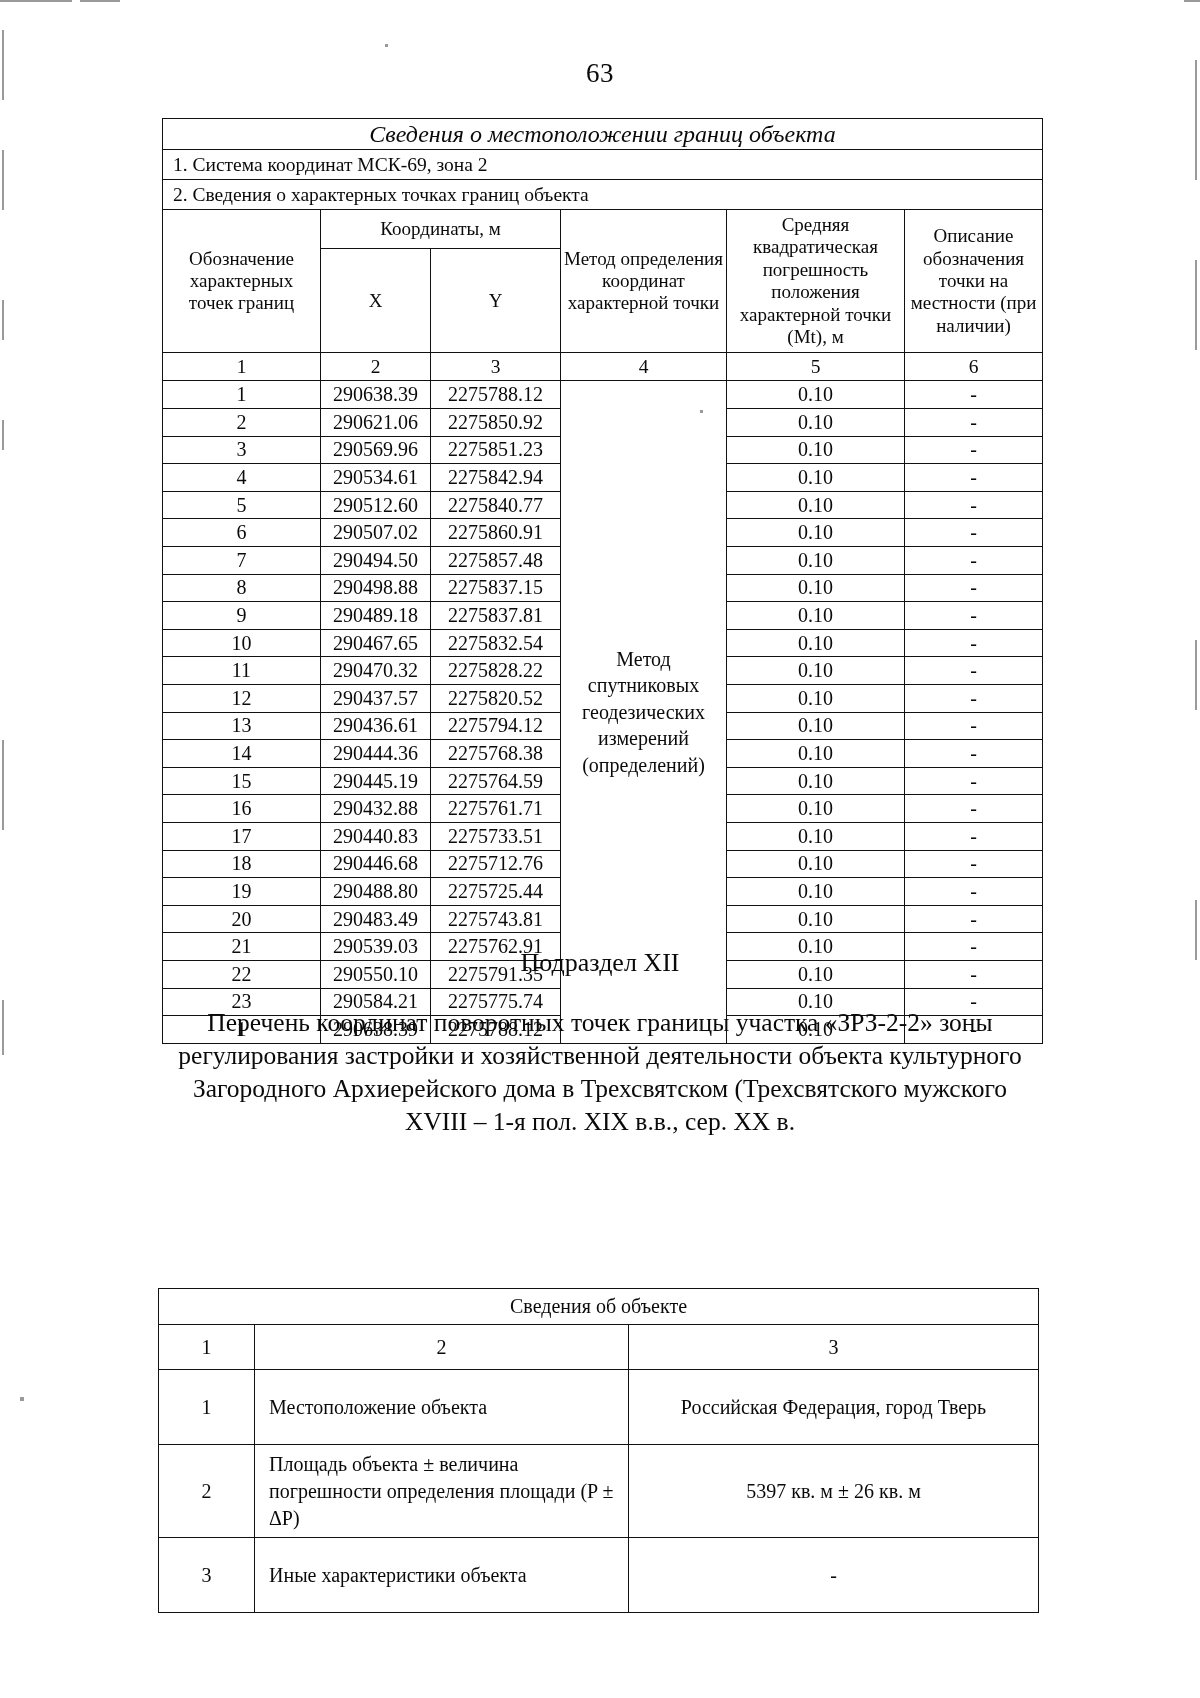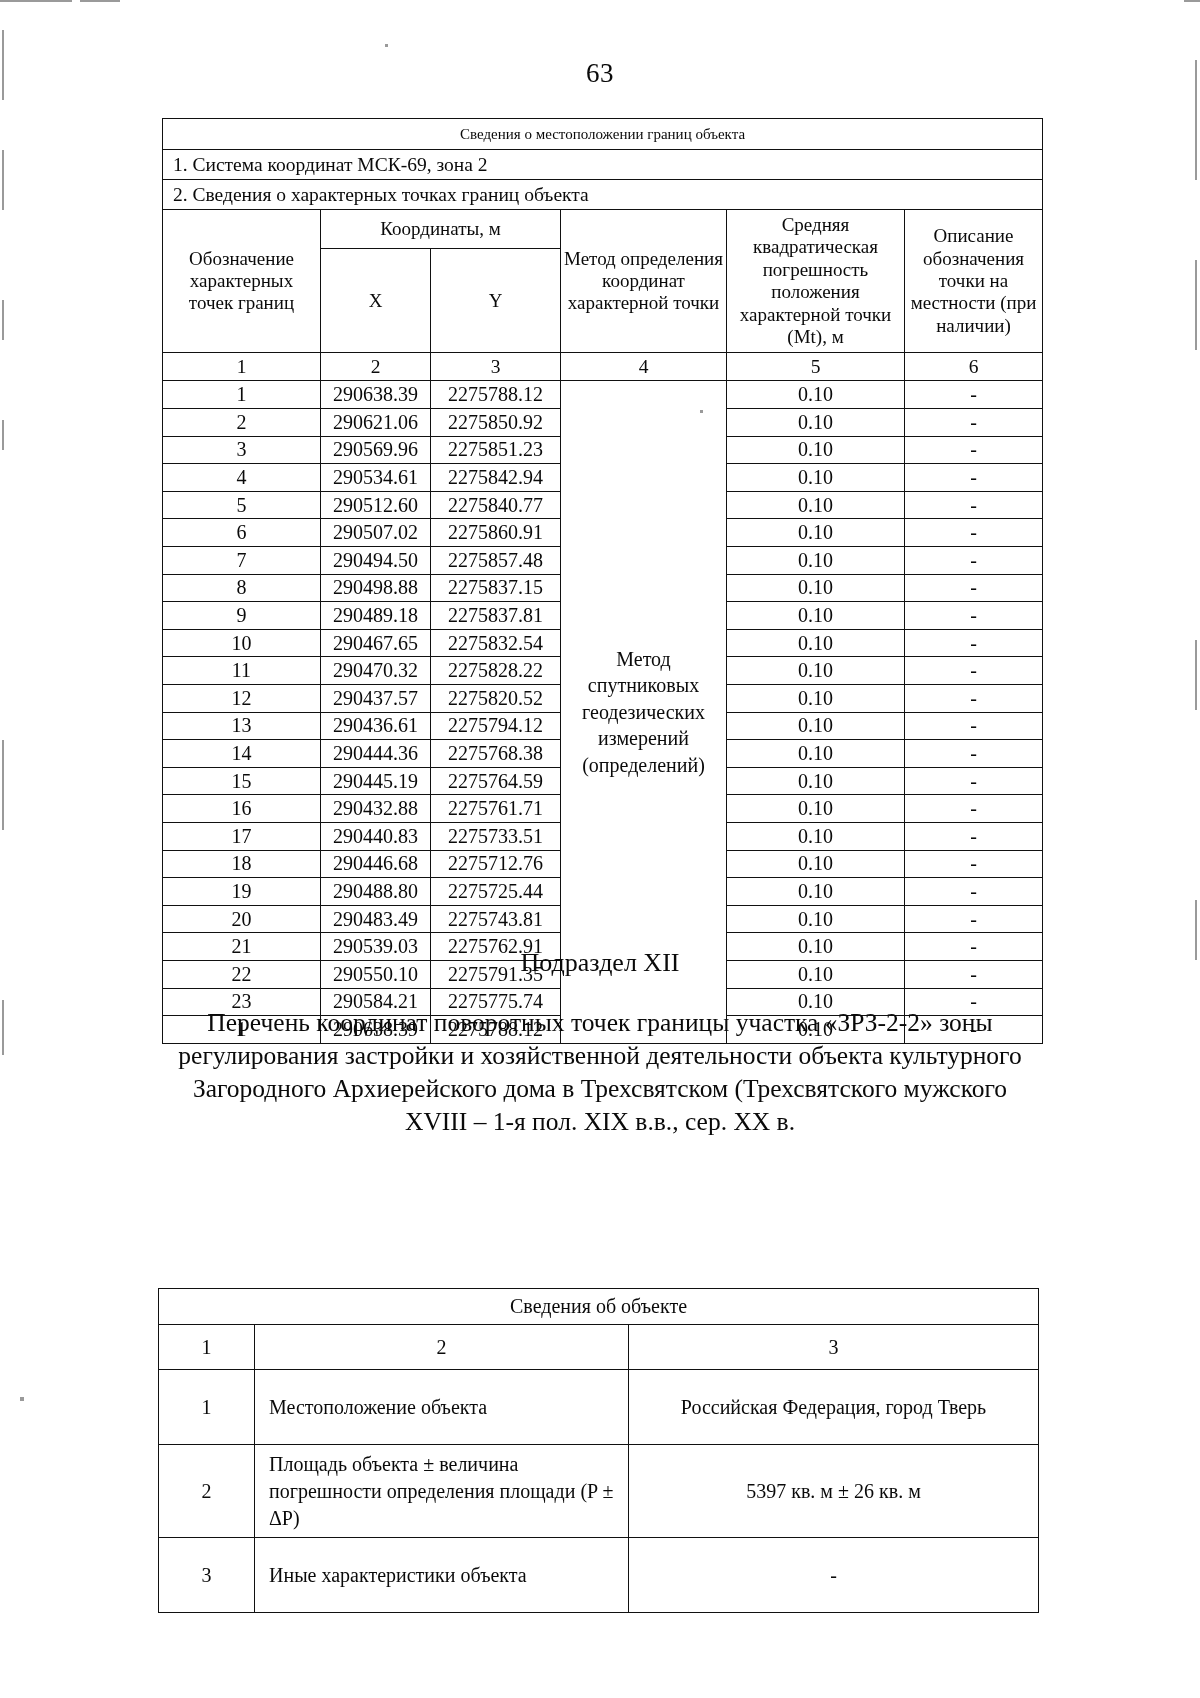--- a/index.html
+++ b/index.html
@@ -69,21 +69,21 @@
     font-weight: normal;
   }
 
   #coords-table {
     position: absolute;
     left: 162px;
     top: 118px;
     width: 880px;
   }
   #coords-table td { height: 26px; }
-  .t1-title-cell { height: 30px !important; font-size: 15px; }
+  .t1-title-cell { height: 30px !important; font-size: 24px; font-style: italic; }
   .t1-note-cell {
     text-align: left !important;
     padding-left: 10px !important;
     height: 29px !important;
   }
   .t1-head {
     font-size: 19px;
     line-height: 1.18;
     padding: 4px 3px !important;
   }

